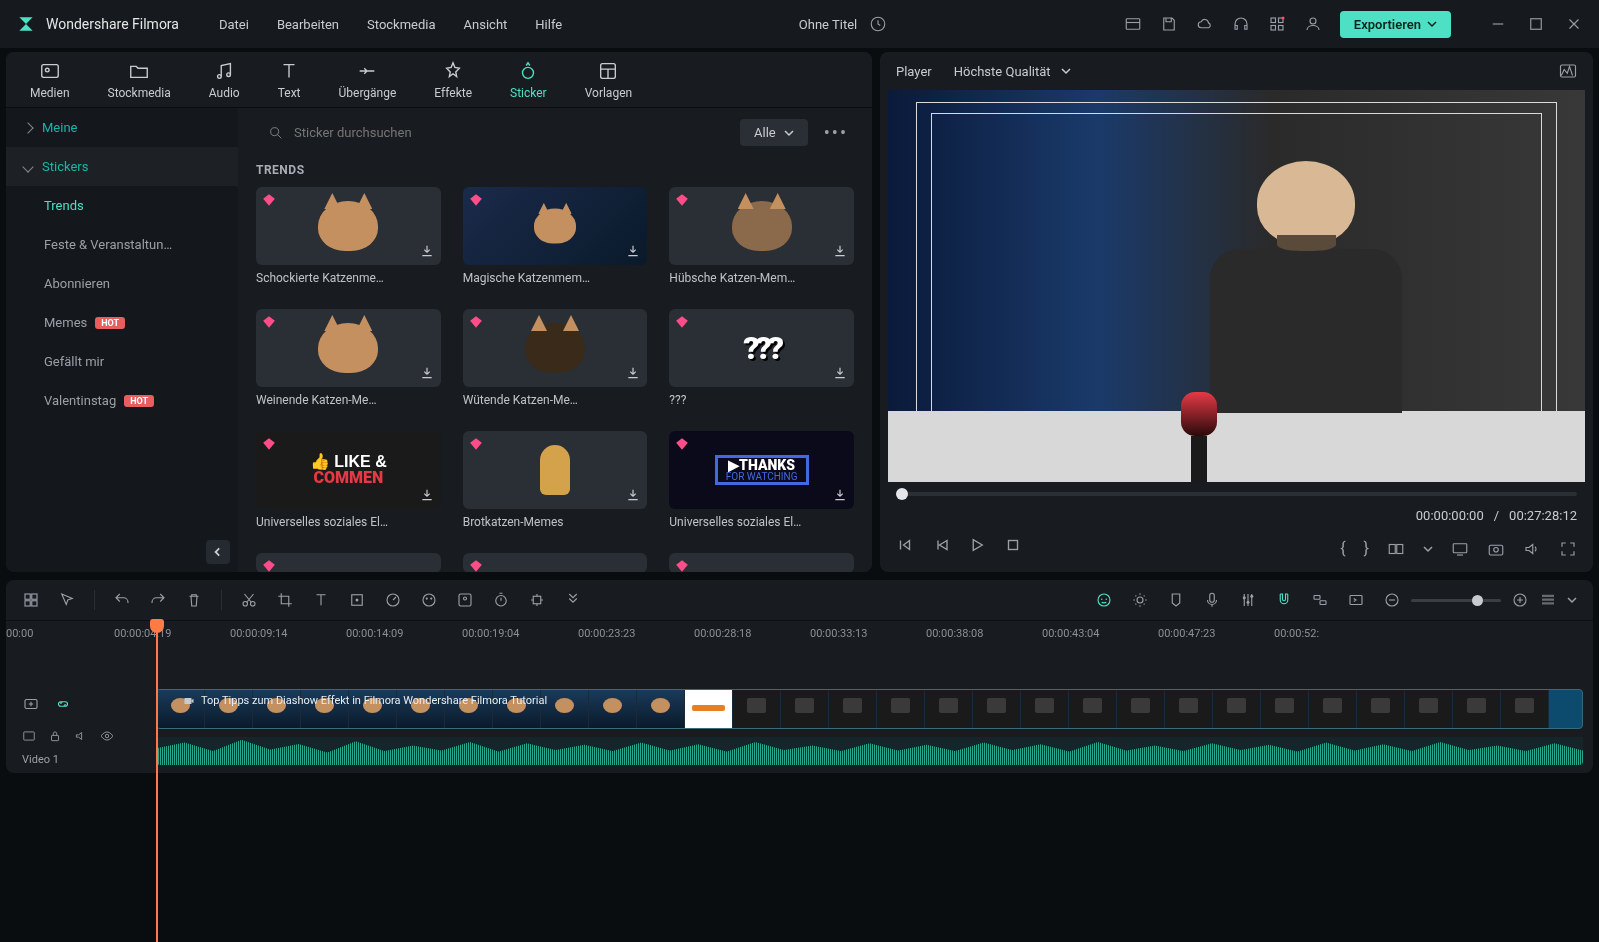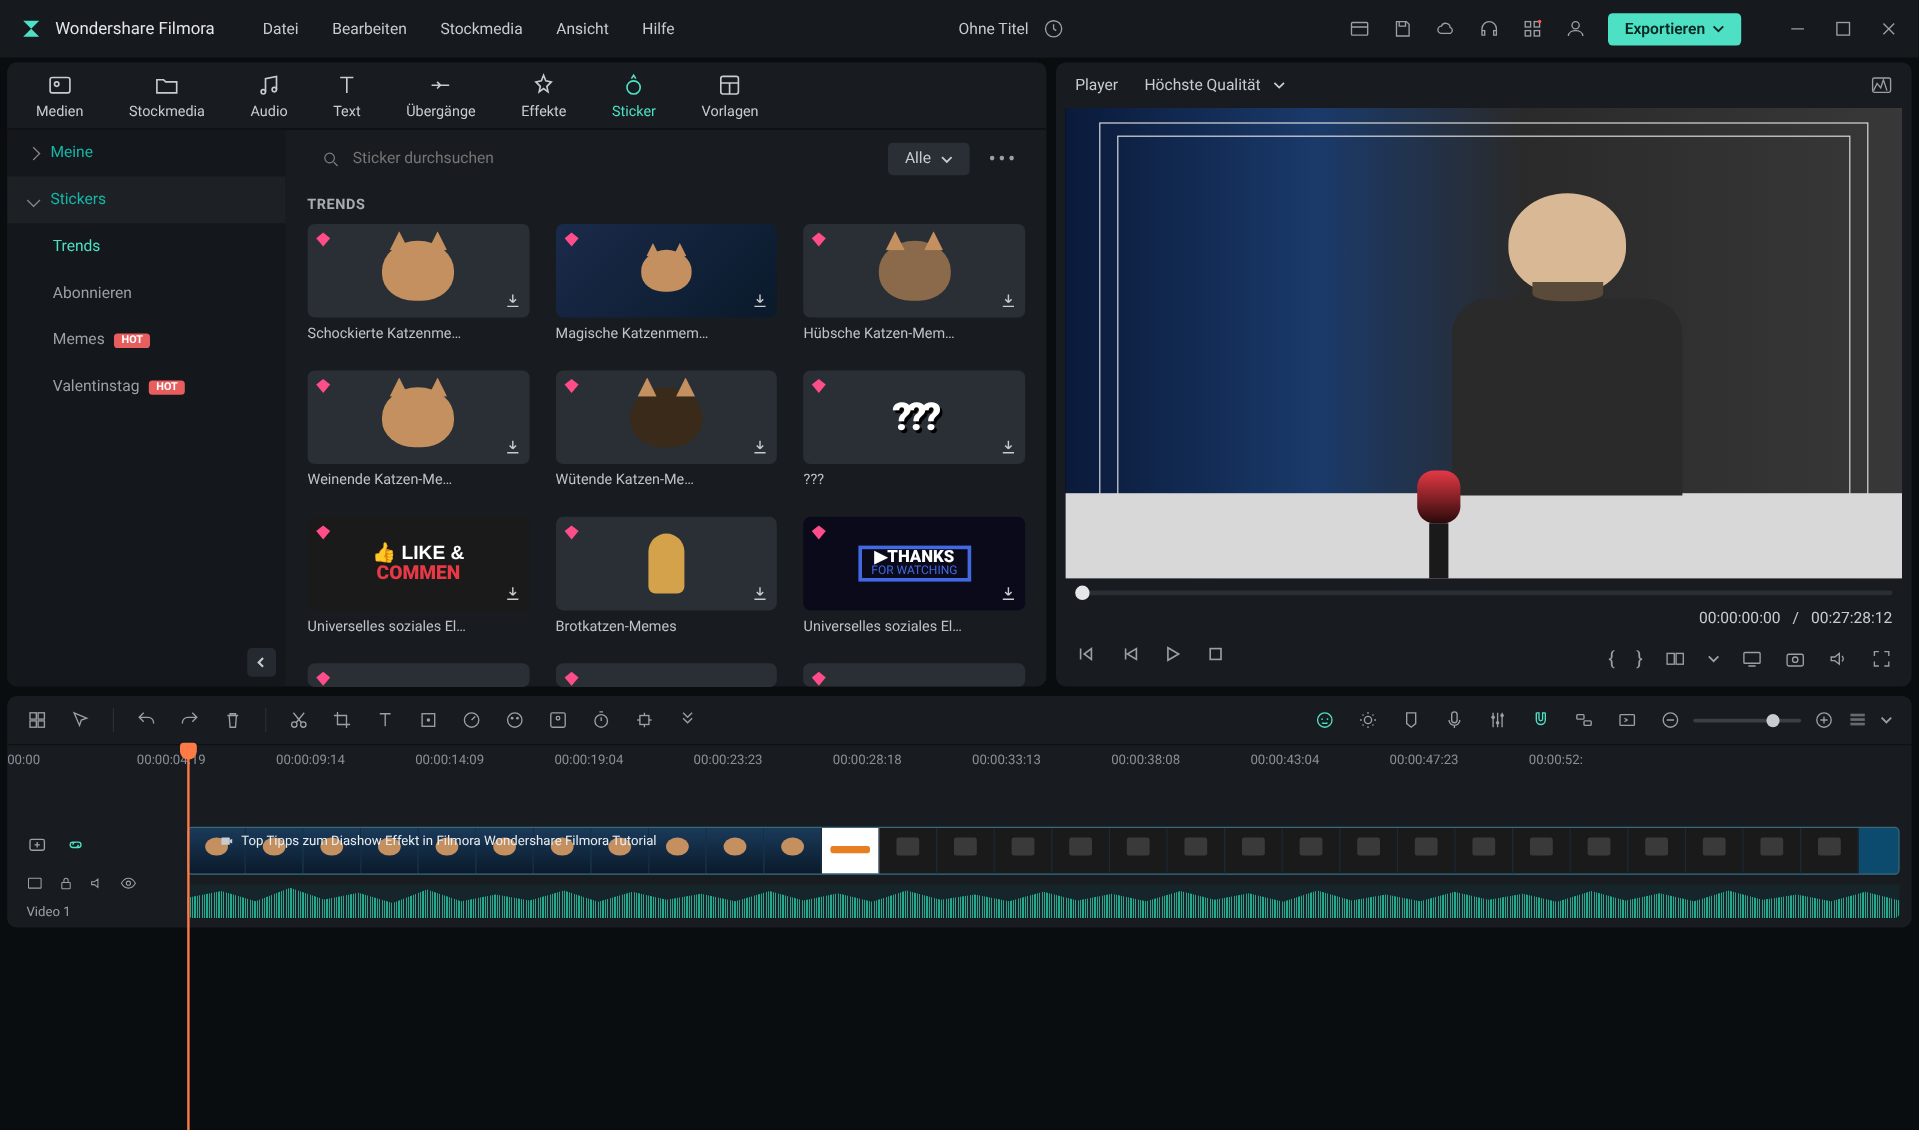--- a/index.html
+++ b/index.html
@@ -265,25 +265,31 @@
             <span>Meine</span>
           </div>
         <div class="sidebar-group expanded">
             <span class="chev down"></span>
             <span>Stickers</span>
           </div>
         <div class="sidebar-sub active">
             <span>Trends</span>
           </div>
         <div class="sidebar-sub">
+            <span>Feste &amp; Veranstaltun…</span>
+          </div>
+        <div class="sidebar-sub">
             <span>Abonnieren</span>
           </div>
         <div class="sidebar-sub">
             <span>Memes</span>
             <span class="badge">HOT</span>
+          </div>
+        <div class="sidebar-sub">
+            <span>Gefällt mir</span>
           </div>
         <div class="sidebar-sub">
             <span>Valentinstag</span>
             <span class="badge">HOT</span>
           </div>
         <div class="sidebar-collapse"><div class="collapse-btn">
               <svg width="12" height="12" viewBox="0 0 10 10">
                 <path d="M6 2L3 5l3 3" stroke="#c8ccd0" stroke-width="1.5" fill="none"></path>
               </svg>
             </div></div>

